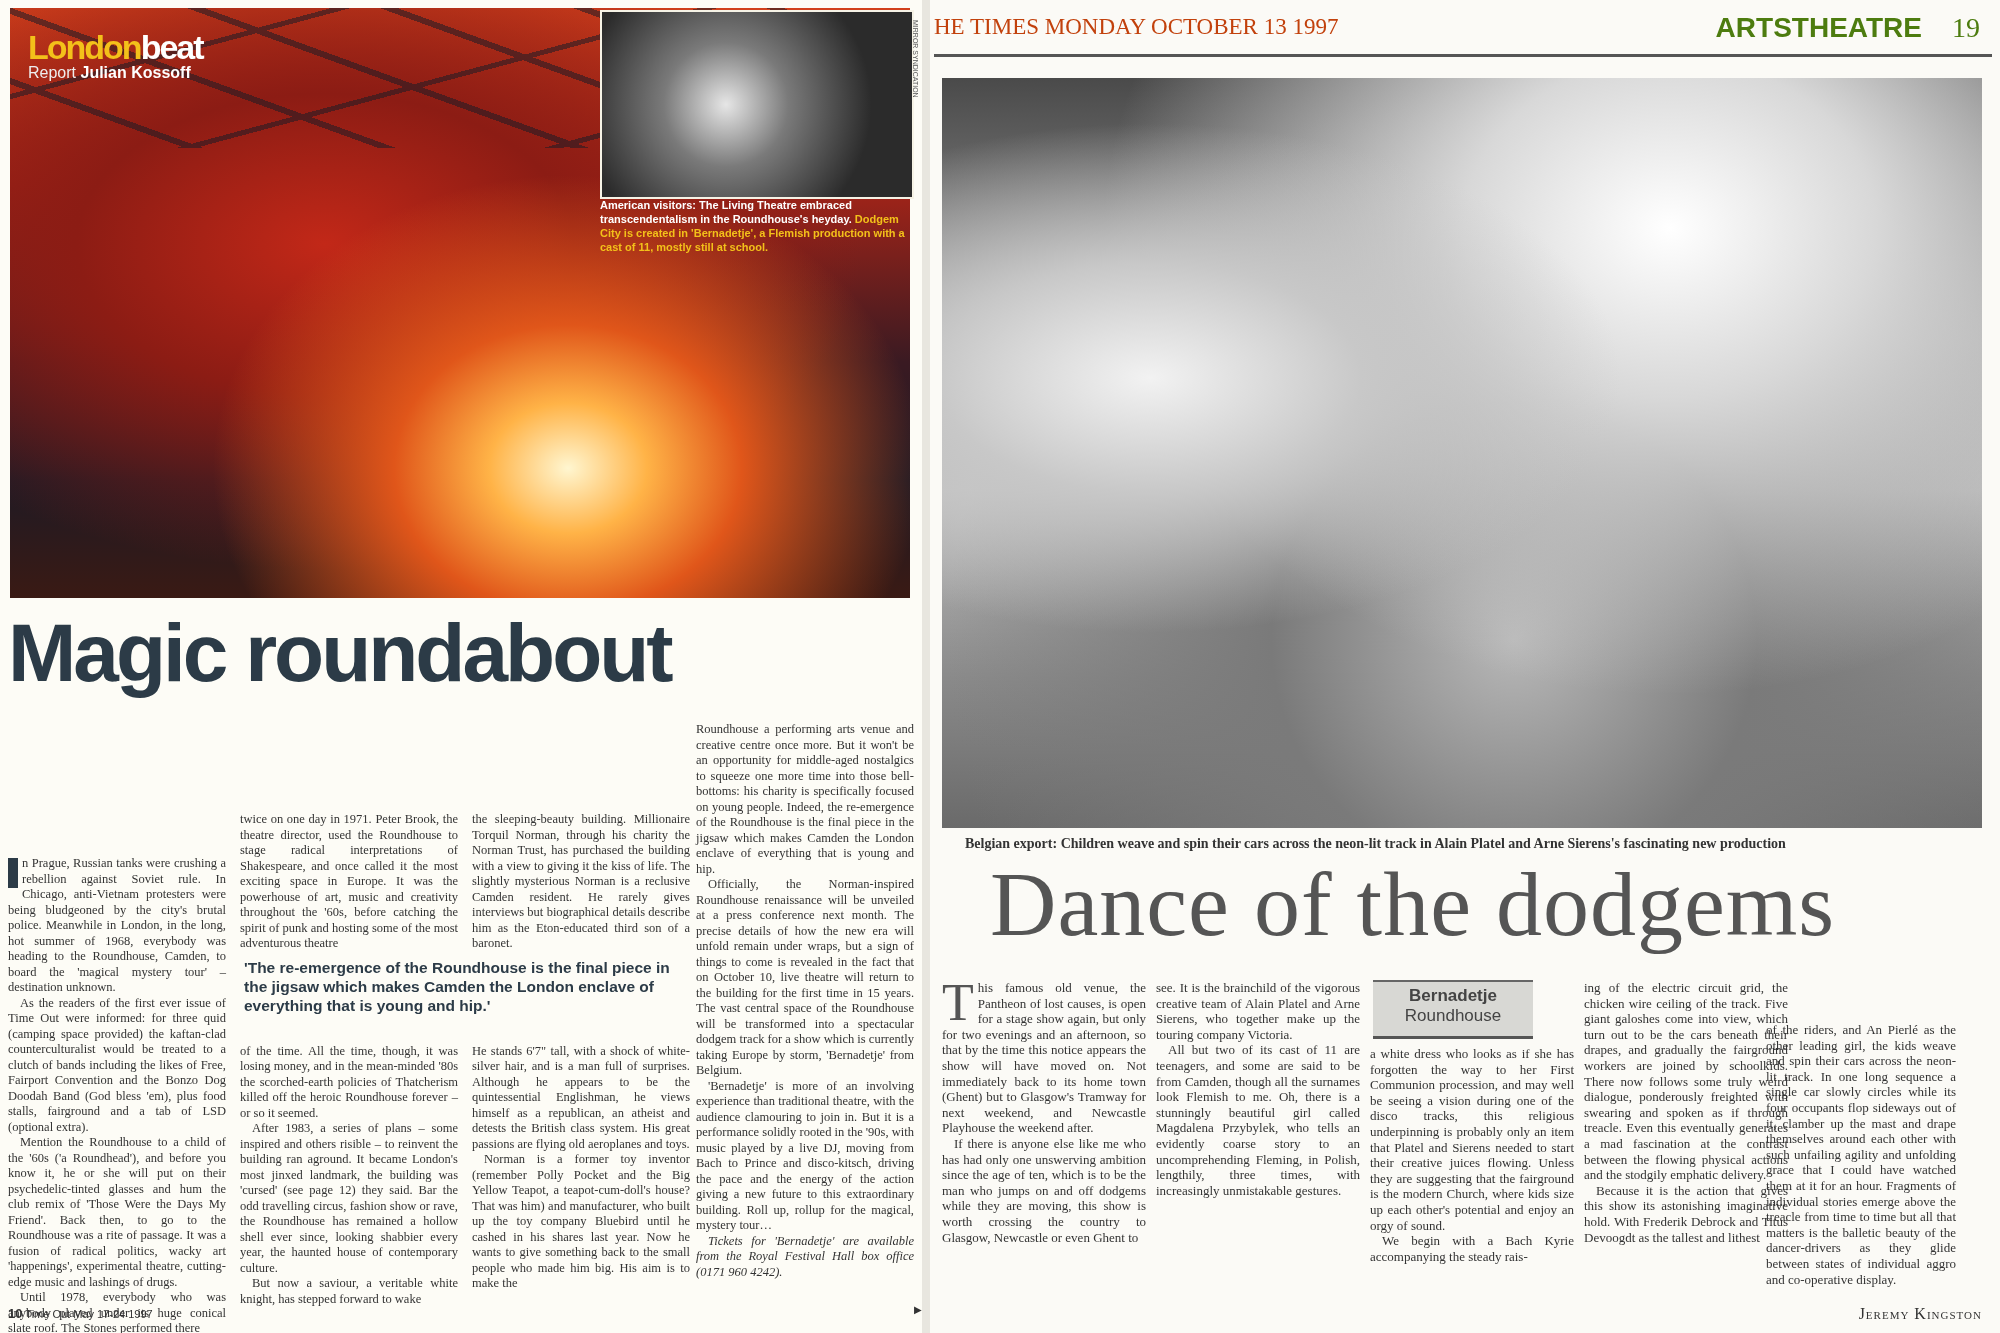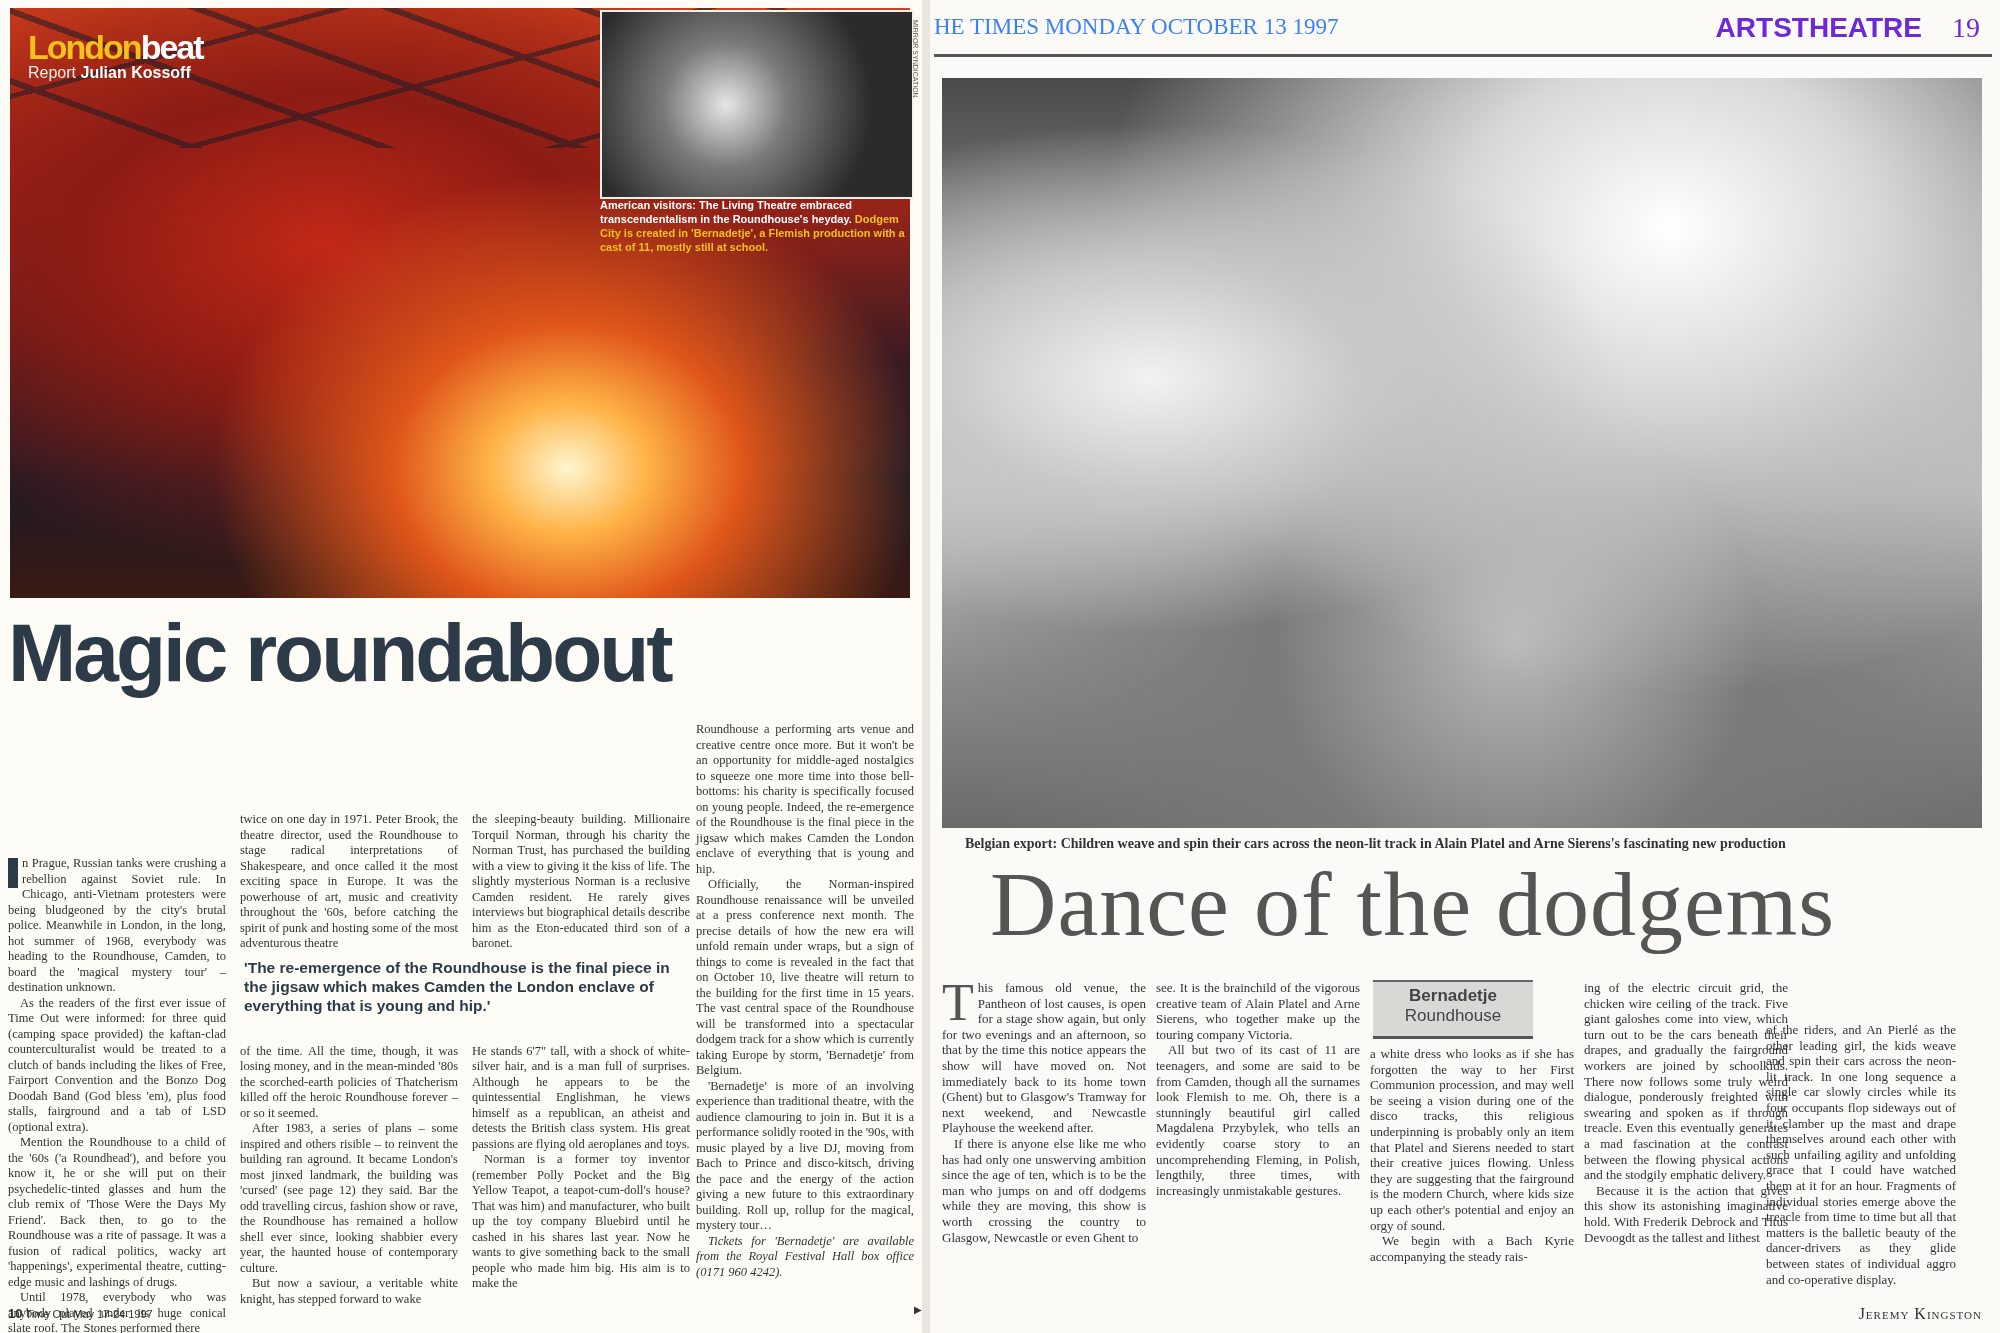--- a/index.html
+++ b/index.html
@@ -34,22 +34,22 @@
   .col{position:absolute;font-size:12.5px;line-height:15.5px;text-align:justify;color:#333;}
   .col p{margin:0;text-indent:12px;}
   .col p.first{text-indent:0;}
   .dropcap{float:left;width:10px;height:30px;background:#2c3b47;margin:2px 4px 0 0;}
   .pullquote{position:absolute;left:244px;top:958px;width:440px;font-family:"Liberation Sans",sans-serif;font-weight:bold;font-size:15.5px;line-height:19px;color:#2c3b47;}
   .folio{position:absolute;left:8px;top:1306px;font-family:"Liberation Sans",sans-serif;font-size:11px;color:#333;}
   .folio b{font-size:13px;}
   .arrow{position:absolute;left:914px;top:1304px;font-size:10px;color:#333;}
 
   
-  .masthead{position:absolute;left:4px;top:14px;font-size:23px;color:#3b82f6;letter-spacing:0;}
-  .section{position:absolute;right:20px;top:12px;font-family:"Liberation Sans",sans-serif;font-weight:bold;font-size:28px;color:#6d28d9;}
+  .masthead{position:absolute;left:4px;top:14px;font-size:23px;color:#c2410c;letter-spacing:0;}
+  .section{position:absolute;right:20px;top:12px;font-family:"Liberation Sans",sans-serif;font-weight:bold;font-size:28px;color:#4d7c0f;}
   .section .pg{font-family:"Liberation Serif",serif;font-weight:normal;margin-left:30px;}
   .rule{position:absolute;left:4px;right:8px;top:54px;height:3px;background:#555;}
   .photo-r{position:absolute;left:12px;top:78px;width:1040px;height:750px;
     background:
       radial-gradient(ellipse at 20% 40%,#f2f2f2 0%,#c8c8c8 18%,rgba(120,120,120,0) 40%),
       radial-gradient(ellipse at 70% 20%,#ffffff 0%,#d8d8d8 20%,rgba(150,150,150,0) 55%),
       radial-gradient(ellipse at 55% 75%,#b8b8b8 0%,#7a7a7a 30%,rgba(60,60,60,0) 70%),
       linear-gradient(180deg,#4a4a4a 0%,#9a9a9a 35%,#bdbdbd 55%,#8a8a8a 80%,#6a6a6a 100%);}
   .photo-cap{position:absolute;left:35px;top:836px;font-weight:bold;font-size:14px;color:#333;white-space:nowrap;}
   .headline-right{position:absolute;left:60px;top:858px;font-size:92px;color:#555;letter-spacing:1px;line-height:1;}

